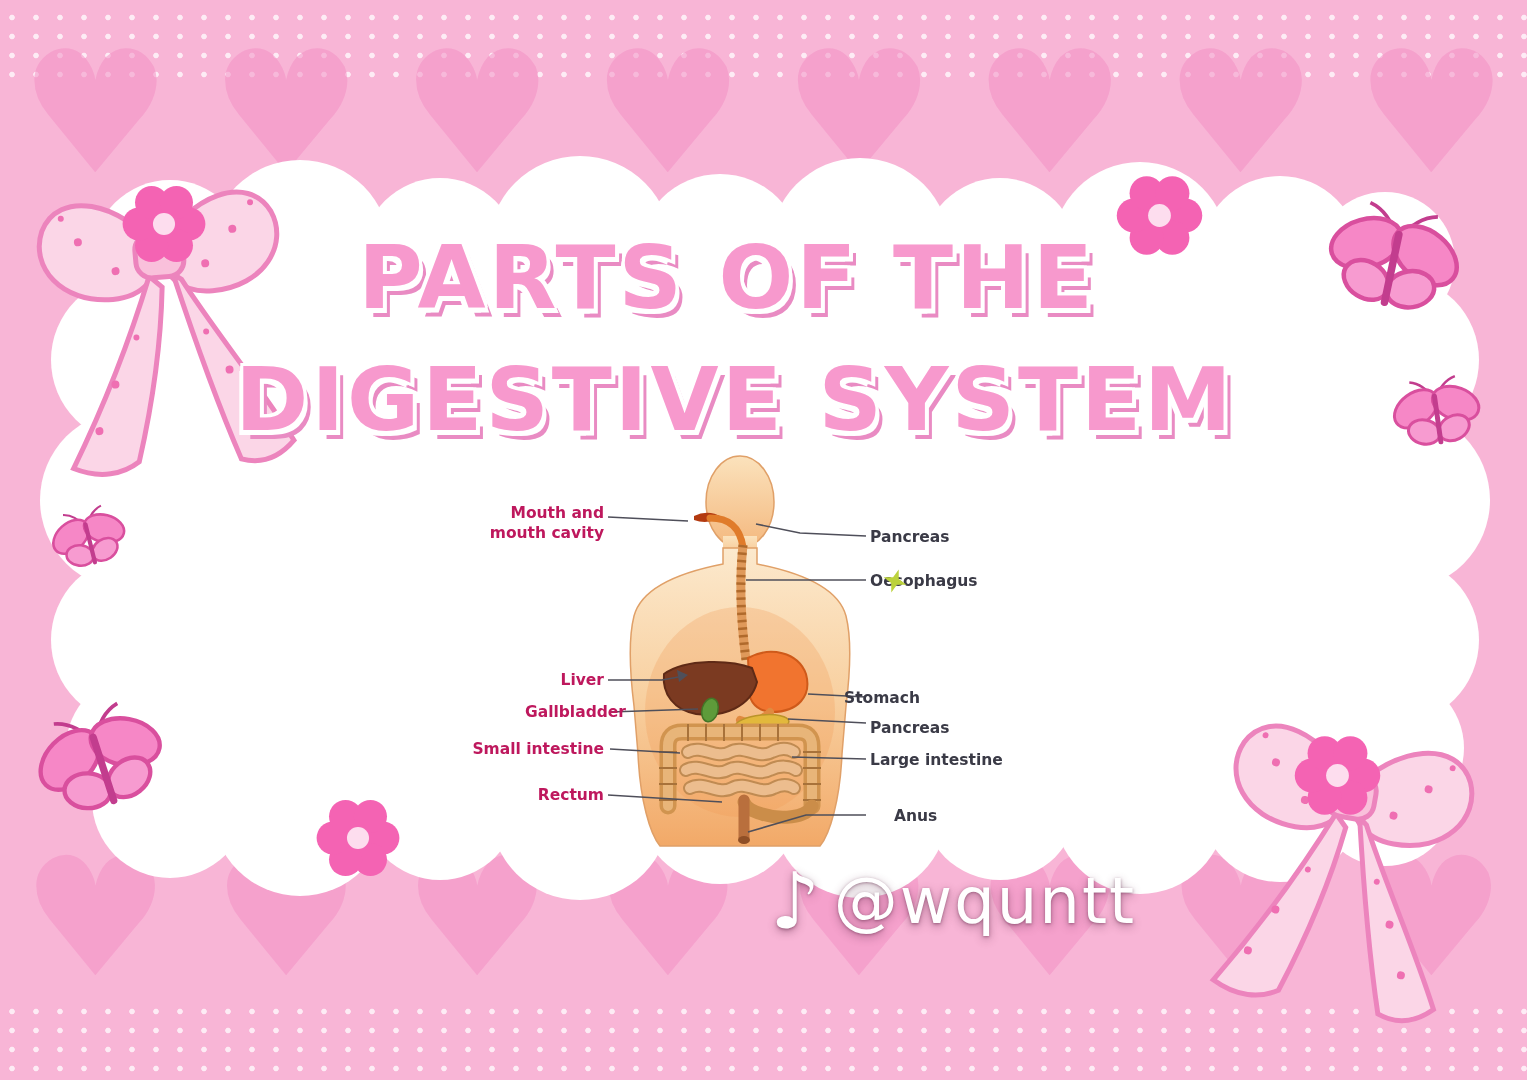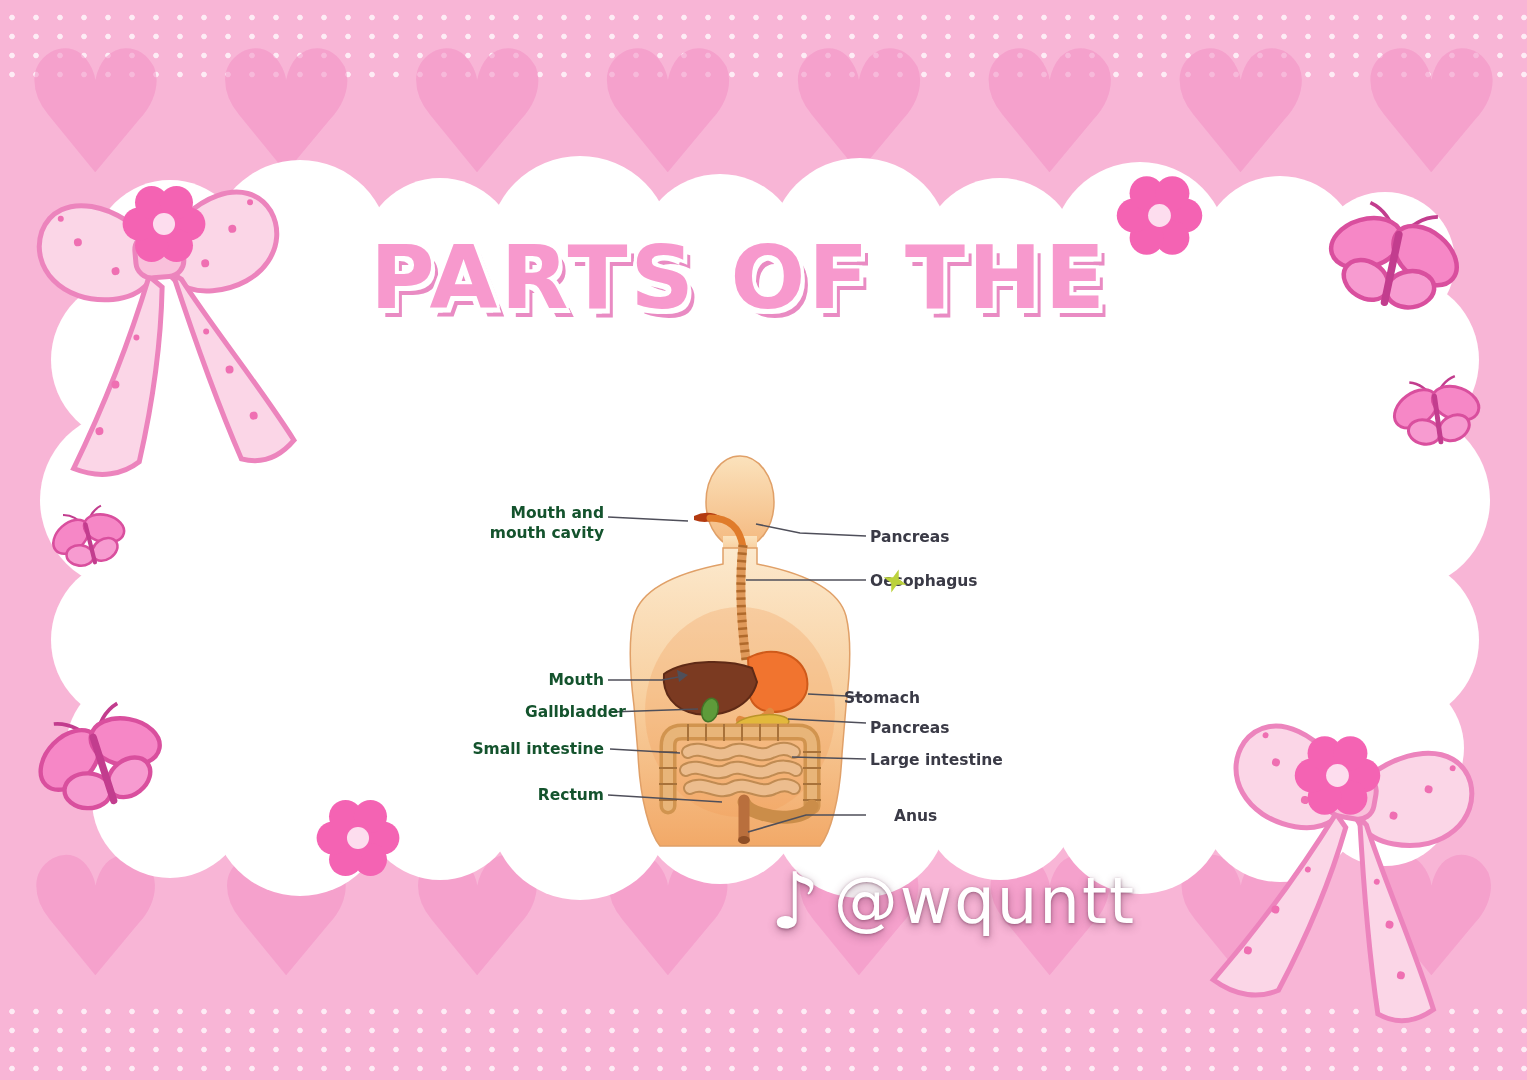--- a/index.html
+++ b/index.html
@@ -28,29 +28,29 @@
   .title-line{
     position:absolute;z-index:3;text-align:center;font-weight:bold;
     font-size:88px;letter-spacing:3px;color:#f799cd;white-space:nowrap;
     text-shadow:
       -3px -3px 0 #ffffff,0 -3px 0 #ffffff,3px -3px 0 #ffffff,
       -3px 0 0 #ffffff,3px 0 0 #ffffff,
       -3px 3px 0 #ffffff,0 3px 0 #ffffff,3px 3px 0 #ffffff,
       -4px 5px 0 #ffffff,4px 5px 0 #ffffff,
       7px 9px 0 #e98bc3;
   }
-  .title-1{left:244px;top:226px;width:990px;}
+  .title-1{left:232px;top:226px;width:990px;}
   .title-2{left:190px;top:348px;width:1090px;}
   
   .figure{position:absolute;left:610px;top:452px;z-index:3;}
   .lines{position:absolute;left:0;top:0;z-index:3;pointer-events:none;}
   
   .label-left{
     position:absolute;z-index:4;width:132px;text-align:right;
-    font-size:15.5px;font-weight:600;color:#14532d;line-height:20px;
+    font-size:15.5px;font-weight:600;color:#be185d;line-height:20px;
   }
   .label-right{
     position:absolute;z-index:4;font-size:15.5px;font-weight:600;
     color:#3a3a46;line-height:20px;white-space:nowrap;
   }
   .sparkle{position:absolute;left:882px;top:568px;z-index:5;}
   
   .watermark{
     position:absolute;left:770px;top:862px;z-index:6;display:flex;
     align-items:center;gap:14px;color:#ffffff;
@@ -192,20 +192,21 @@
       <use href="#sym-bow"></use>
     </svg>
   <svg class="deco" style="left:1290px;top:728px" width="95" height="95" viewBox="0 0 100 100">
       <use href="#sym-flower"></use>
     </svg>
   <svg class="deco" style="left:312px;top:792px" width="92" height="92" viewBox="0 0 100 100">
       <use href="#sym-flower"></use>
     </svg>
 
   <div class="title-line title-1">PARTS OF THE</div>
+  <div class="title-line title-2">DIGESTIVE SYSTEM</div>
 
   <svg class="figure" width="260" height="396" viewBox="0 0 260 396">
     <defs>
       <linearGradient id="skinGrad" x1="0" y1="0" x2="0" y2="1">
         <stop offset="0" stop-color="#fce9cd"></stop>
         <stop offset="0.5" stop-color="#f8d0a0"></stop>
         <stop offset="1" stop-color="#f2a968"></stop>
       </linearGradient>
       <linearGradient id="headGrad" x1="0" y1="0" x2="0" y2="1">
         <stop offset="0" stop-color="#fbe2bc"></stop>
@@ -281,21 +282,21 @@
       <polyline points="866,580 746,580"></polyline>
       <polyline points="866,697 808,694"></polyline>
       <polyline points="866,723 788,719"></polyline>
       <polyline points="866,759 792,757"></polyline>
       <polyline points="866,815 806,815 748,832"></polyline>
     </g>
     <polygon points="688,675 677,670 679,682" fill="#4f4f5a"></polygon>
   </svg>
 
   <div class="label-left" style="left:472px;top:503px">Mouth and mouth cavity</div>
-  <div class="label-left" style="left:472px;top:670px">Mouth</div>
+  <div class="label-left" style="left:472px;top:670px">Liver</div>
   <div class="label-left" style="left:494px;top:702px">Gallbladder</div>
   <div class="label-left" style="left:472px;top:739px">Small intestine</div>
   <div class="label-left" style="left:472px;top:785px">Rectum</div>
 
   <div class="label-right" style="left:870px;top:527px">Pancreas</div>
   <div class="label-right" style="left:870px;top:571px">Oesophagus</div>
   <div class="label-right" style="left:844px;top:688px">Stomach</div>
   <div class="label-right" style="left:870px;top:718px">Pancreas</div>
   <div class="label-right" style="left:870px;top:750px">Large intestine</div>
   <div class="label-right" style="left:894px;top:806px">Anus</div>

